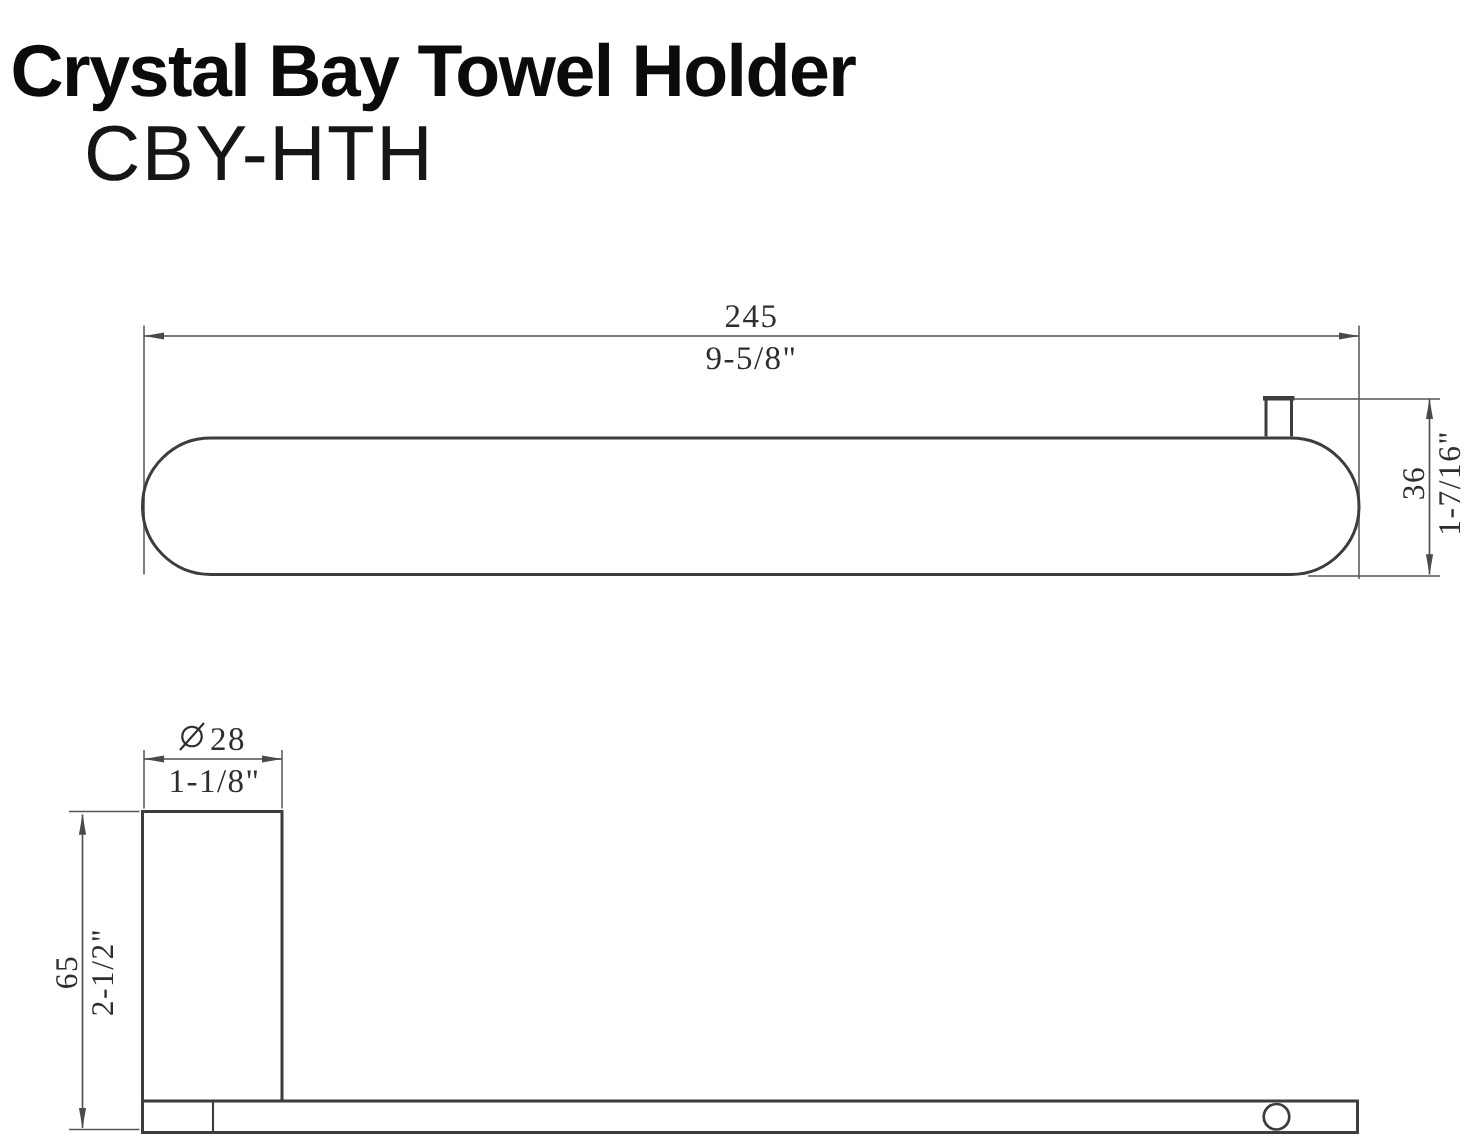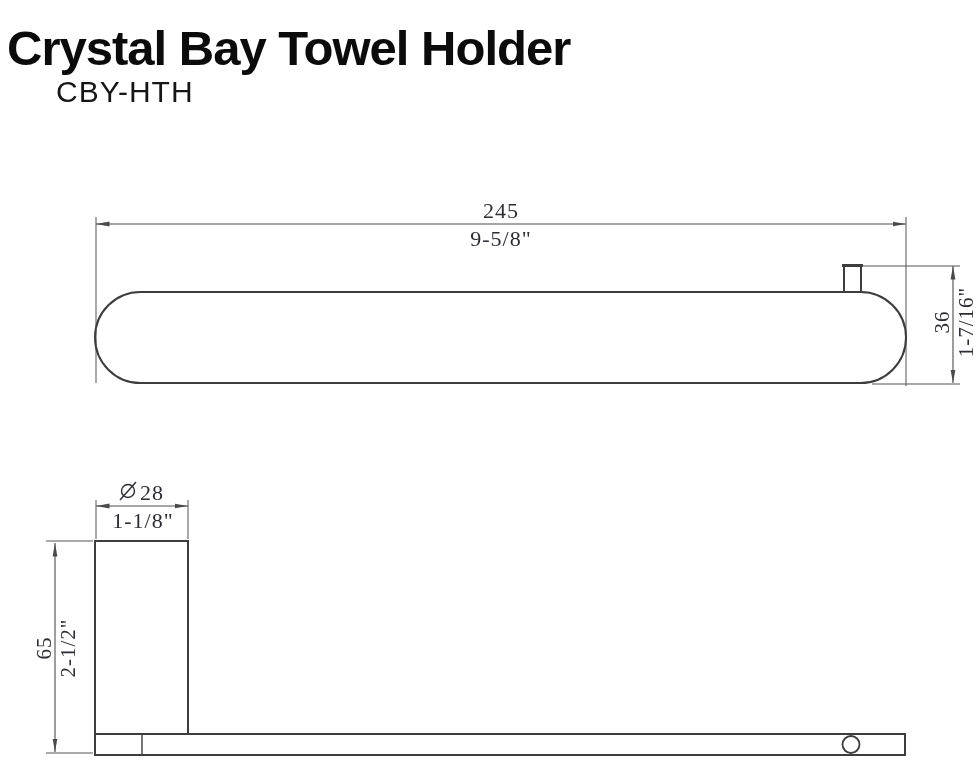--- a/index.html
+++ b/index.html
@@ -23,21 +23,21 @@
     font-weight: bold;
     letter-spacing: -1px;
     color: #0b0b0b;
     white-space: nowrap;
     margin-top: 20px;
   }
   .model-number {
     position: absolute;
     left: 56px;
     top: 76px;
-    font-size: 30px;
+    font-size: 52px;
     line-height: 1.05;
     font-weight: 400;
     letter-spacing: 1px;
     color: #161616;
     white-space: nowrap;
   }
   svg.drawing {
     position: absolute;
     left: 0;
     top: 0;

